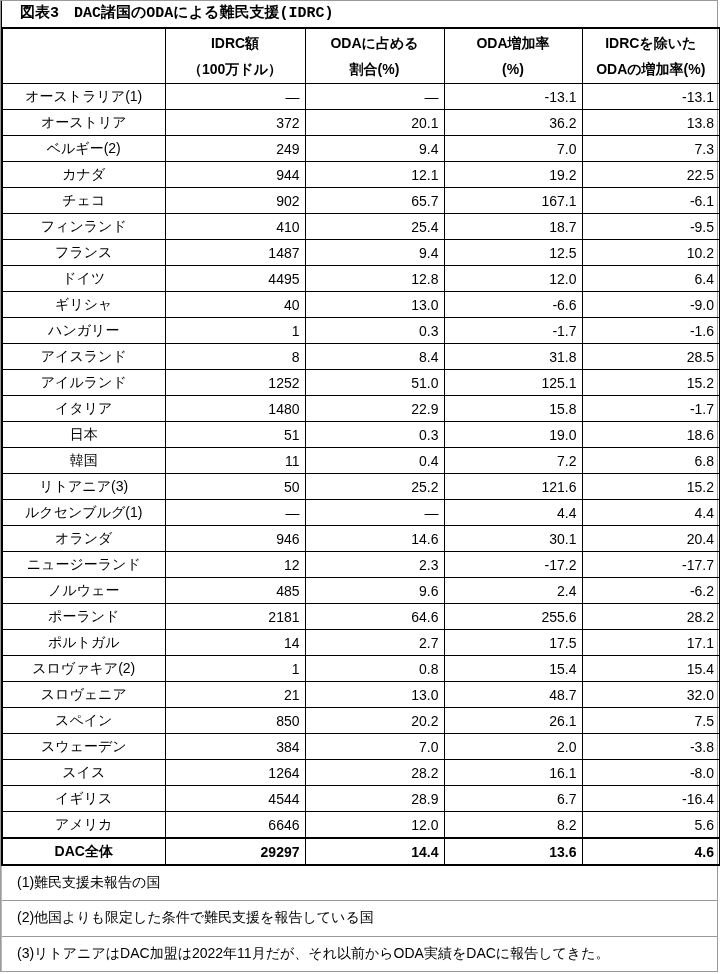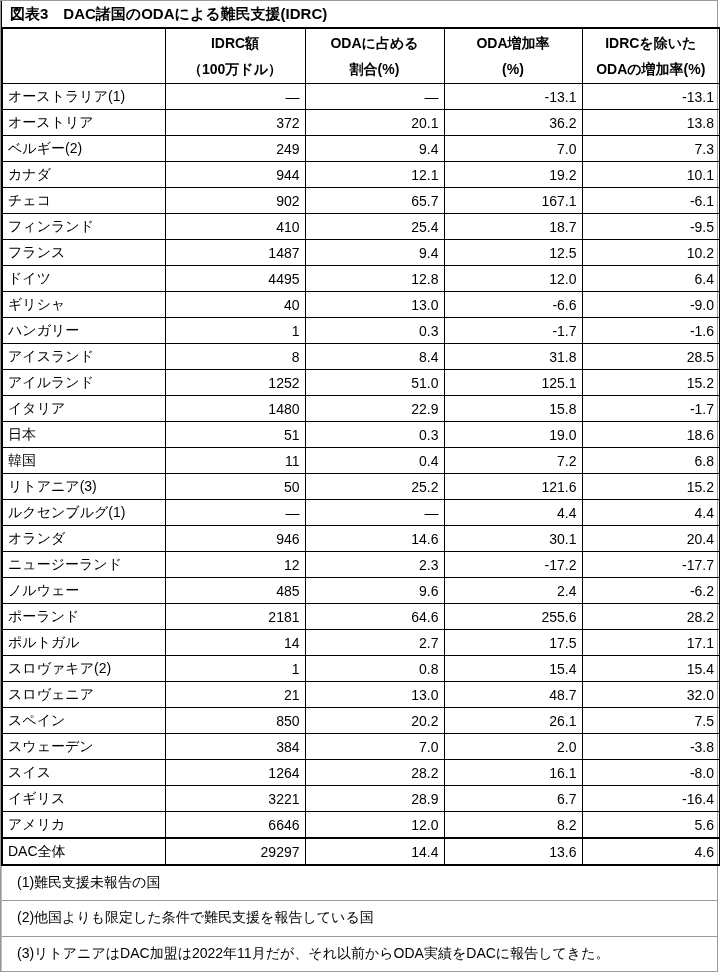--- a/index.html
+++ b/index.html
@@ -12,25 +12,26 @@
     flex-direction: column;
     background: #fff;
     color: #000;
     font-family: "Liberation Sans", "DejaVu Sans", sans-serif;
   }
   .title {
     height: 26px;
     line-height: 26px;
     font-weight: bold;
     font-size: 15px;
-    padding-left: 8px;
+    padding-left: 18px;
     border-left: 1px solid #000;
     white-space: nowrap;
     overflow: hidden;
     flex: 0 0 auto;
+    font-family: Liberation Mono, monospace;
   }
   table {
     border-collapse: collapse;
     table-layout: fixed;
     width: 100%;
     border: 2px solid #000;
     flex: 0 0 auto;
   }
   col.c0 { width: 163px; }
   col.c1 { width: 140px; }
@@ -50,24 +51,24 @@
   .th-line { height: 26px; line-height: 26px; }
   td {
     border: 1px solid #000;
     font-size: 14px;
     height: 25px;
     padding: 0 5px;
     white-space: nowrap;
     overflow: hidden;
     vertical-align: middle;
   }
-  .col-country { text-align: left; }
+  .col-country { text-align: center; }
   .col-num { text-align: right; }
   .total-row td {
-    font-weight: normal;
+    font-weight: bold;
     border-top: 2px solid #000;
   }
   .footnotes {
     flex: 1 1 auto;
     display: flex;
     flex-direction: column;
     border-left: 1px solid #bbb;
   }
   .footnote {
     flex: 1 1 0;
@@ -140,21 +141,21 @@
           <td class="col-num">249</td>
           <td class="col-num">9.4</td>
           <td class="col-num">7.0</td>
           <td class="col-num">7.3</td>
         </tr>
         <tr>
           <td class="col-country">カナダ</td>
           <td class="col-num">944</td>
           <td class="col-num">12.1</td>
           <td class="col-num">19.2</td>
-          <td class="col-num">10.1</td>
+          <td class="col-num">22.5</td>
         </tr>
         <tr>
           <td class="col-country">チェコ</td>
           <td class="col-num">902</td>
           <td class="col-num">65.7</td>
           <td class="col-num">167.1</td>
           <td class="col-num">-6.1</td>
         </tr>
         <tr>
           <td class="col-country">フィンランド</td>
@@ -305,21 +306,21 @@
         </tr>
         <tr>
           <td class="col-country">スイス</td>
           <td class="col-num">1264</td>
           <td class="col-num">28.2</td>
           <td class="col-num">16.1</td>
           <td class="col-num">-8.0</td>
         </tr>
         <tr>
           <td class="col-country">イギリス</td>
-          <td class="col-num">3221</td>
+          <td class="col-num">4544</td>
           <td class="col-num">28.9</td>
           <td class="col-num">6.7</td>
           <td class="col-num">-16.4</td>
         </tr>
         <tr>
           <td class="col-country">アメリカ</td>
           <td class="col-num">6646</td>
           <td class="col-num">12.0</td>
           <td class="col-num">8.2</td>
           <td class="col-num">5.6</td>

